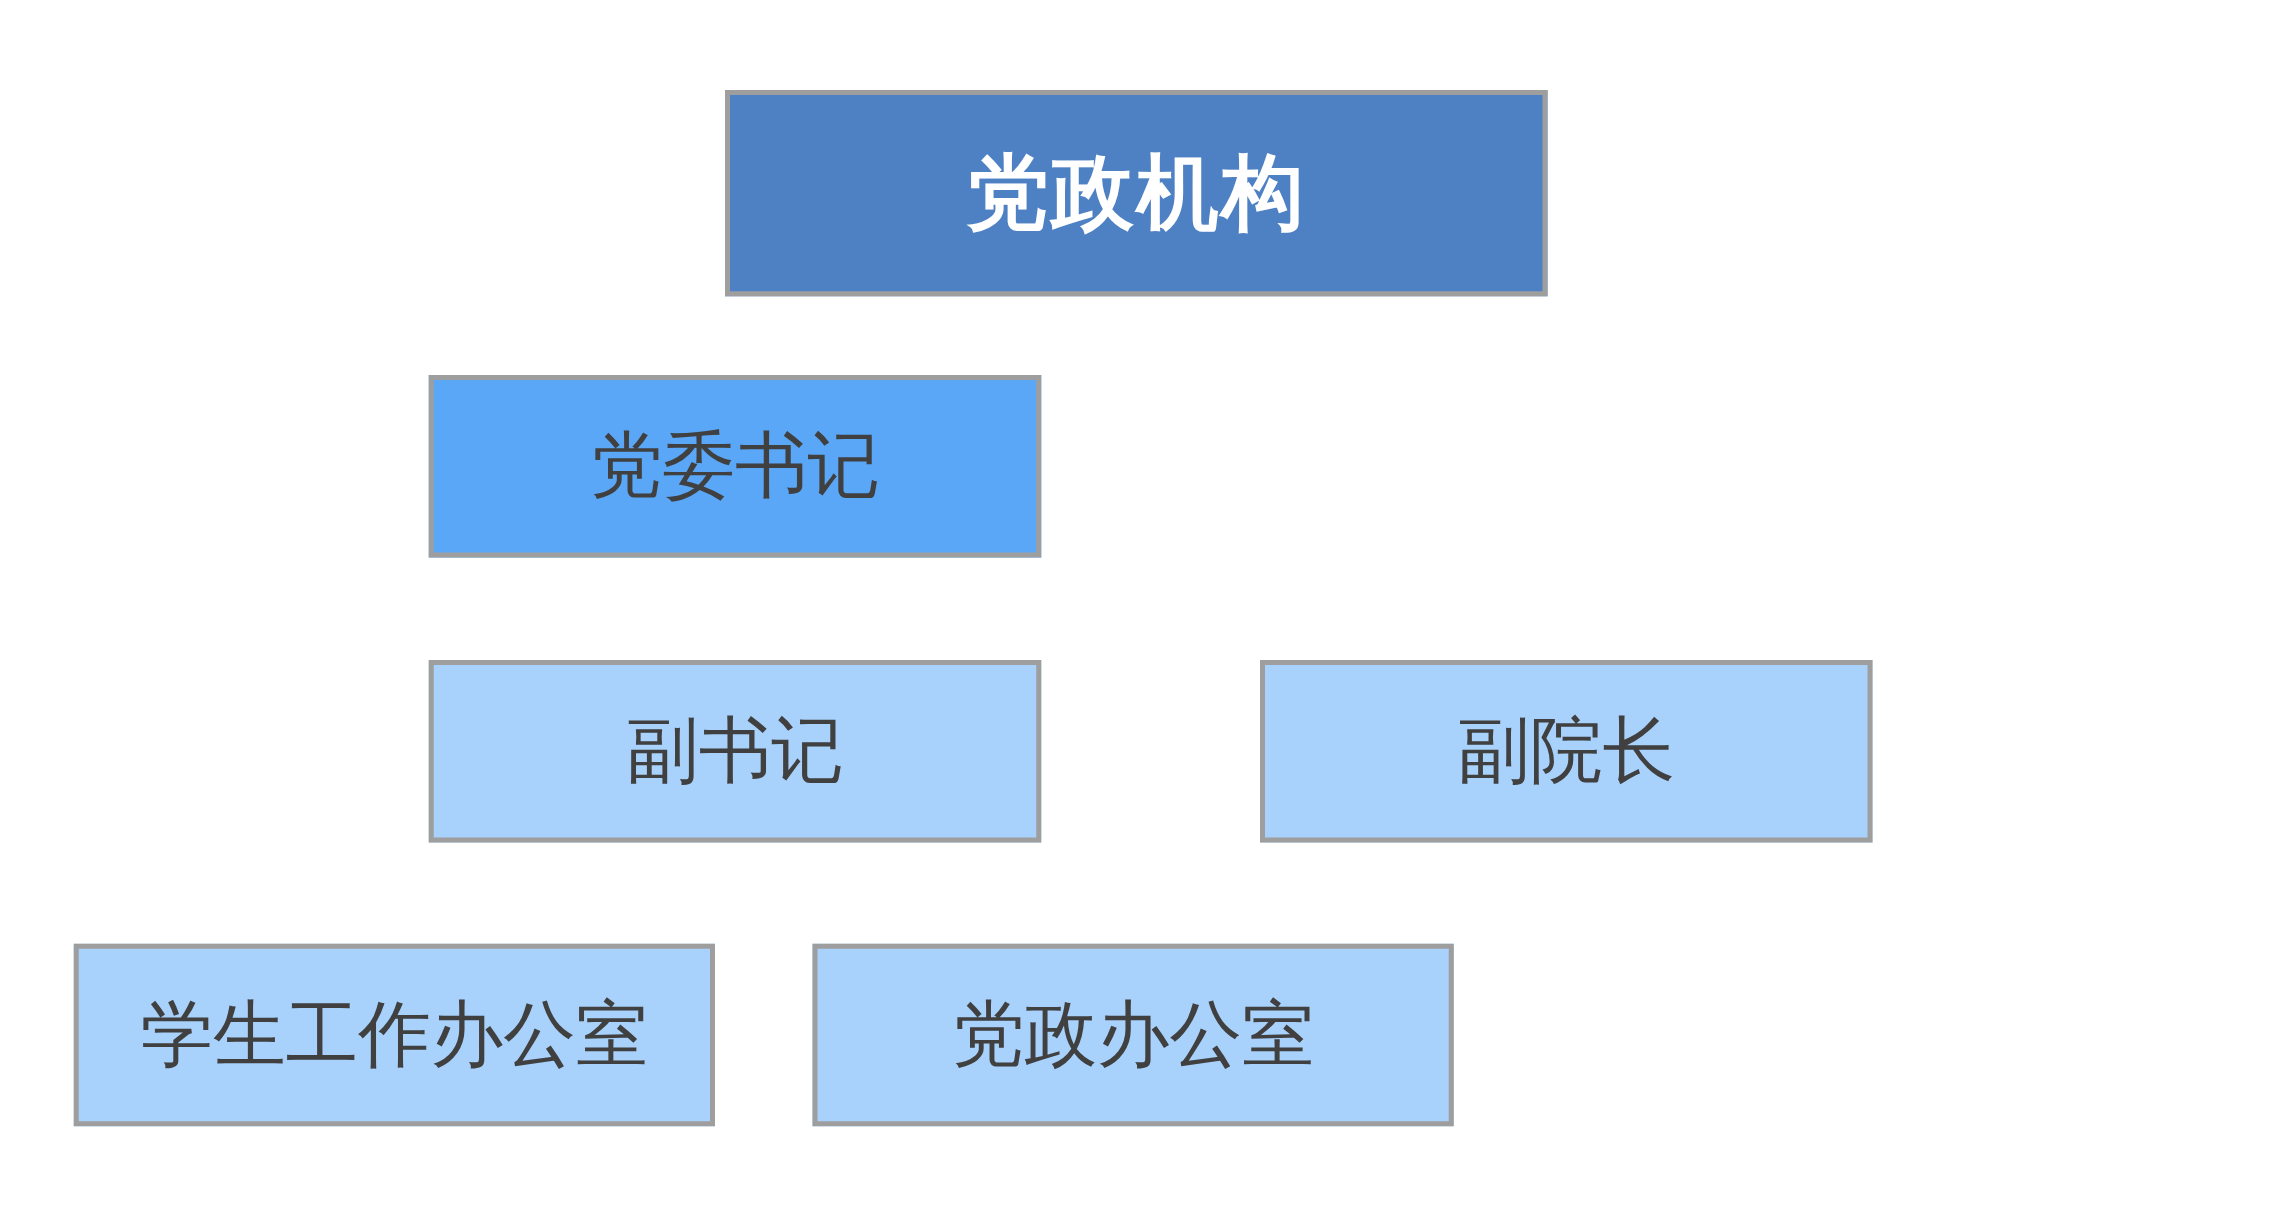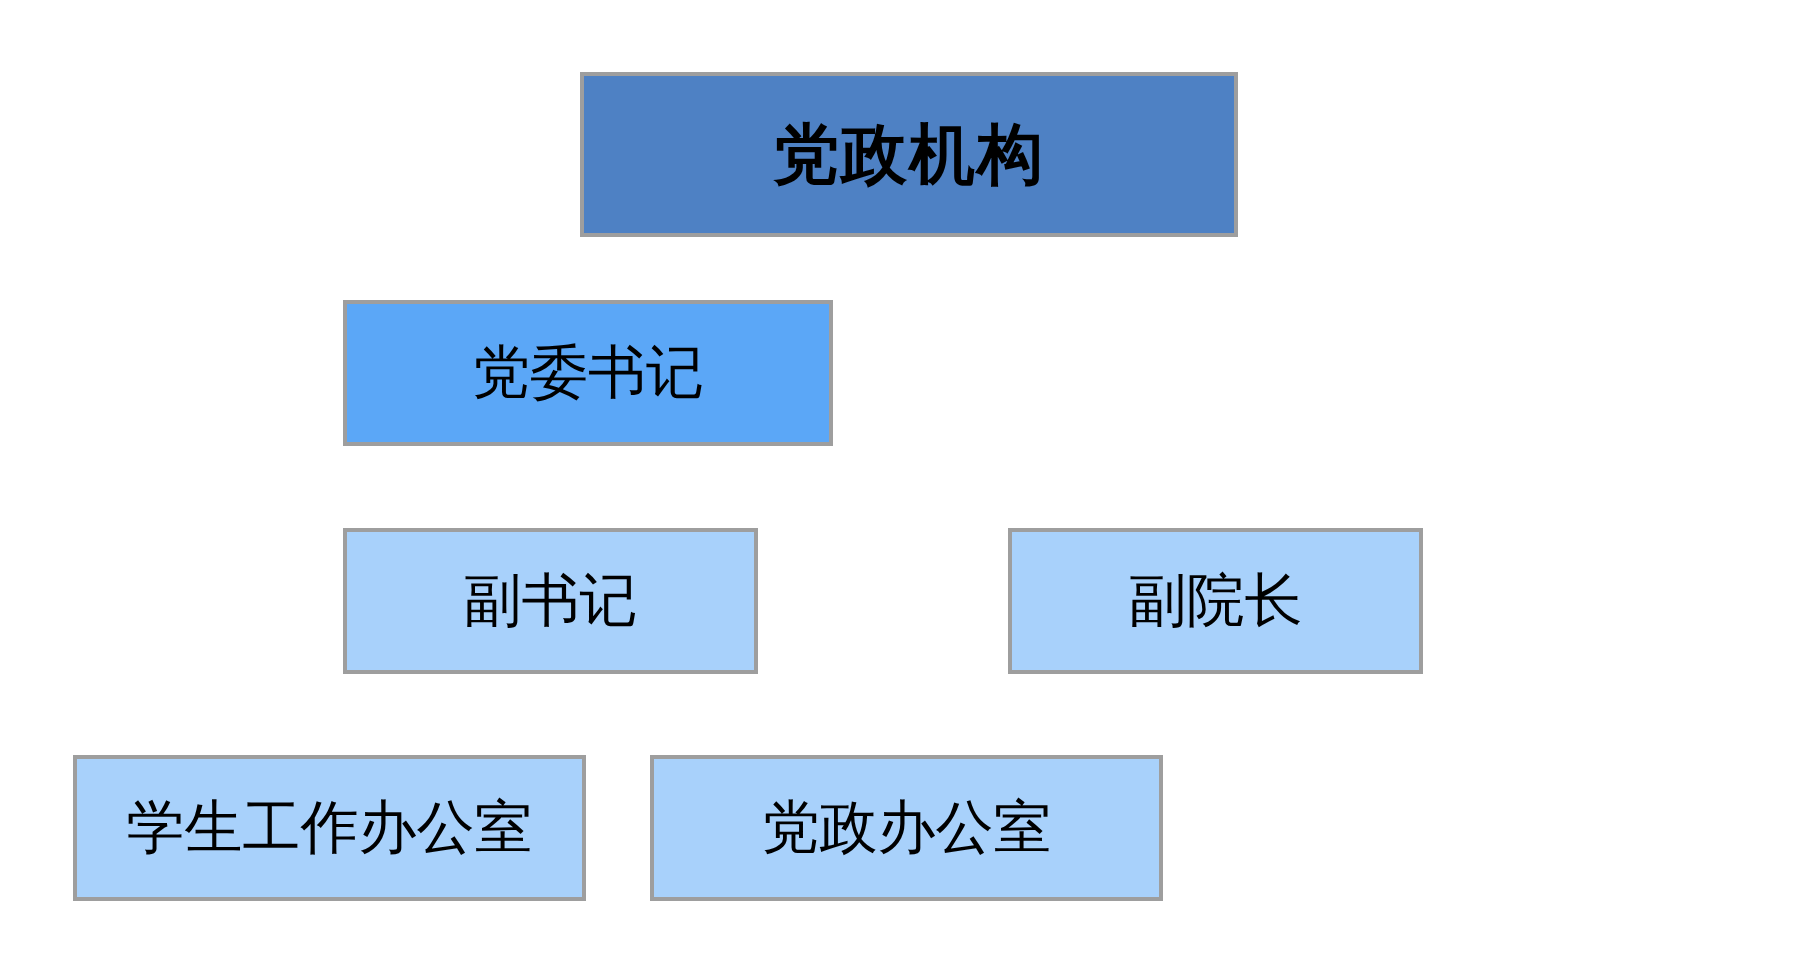--- a/index.html
+++ b/index.html
@@ -19,69 +19,69 @@
     overflow: hidden;
   }
   .node {
     position: absolute;
     box-sizing: border-box;
     display: flex;
     align-items: center;
     justify-content: center;
     text-align: center;
     border: 4px solid #9e9e9e;
-    color: #000000;
+    color: #404040;
     line-height: 1.1;
     white-space: nowrap;
     user-select: none;
   }
   
   .node.root {
     left: 580px;
     top: 72px;
     width: 658px;
     height: 165px;
     background: #4e81c4;
     font-family: "Liberation Sans", "DejaVu Sans", sans-serif;
     font-weight: bold;
     font-size: 66px;
-    color: #000000;
+    color: #ffffff;
     letter-spacing: 2px;
   }
   
   .node.lvl1 {
     top: 300px;
     width: 490px;
     height: 146px;
     background: #5ba7f7;
     font-size: 58px;
   }
   .node.lvl1.col-left  { left: 343px; }
   .node.lvl1.col-right { left: 985px; }
 
   
   .node.lvl2 {
     top: 528px;
-    width: 415px;
+    width: 490px;
     height: 146px;
     background: #a8d1fb;
     font-size: 58px;
   }
   .node.lvl2.col-left  { left: 343px; }
   .node.lvl2.col-right { left: 1008px; }
 
   
   .node.lvl3 {
     top: 755px;
     width: 513px;
     height: 146px;
     background: #a8d1fb;
     font-size: 58px;
   }
-  .node.lvl3.col-a { left: 73px; }
+  .node.lvl3.col-a { left: 59px; }
   .node.lvl3.col-b { left: 650px; }
   .node.lvl3.col-c { left: 1230px; }
 </style>
 </head>
 <body>
 
 <div id="canvas">
 
   <div class="node root">
     <span>党政机构</span>

